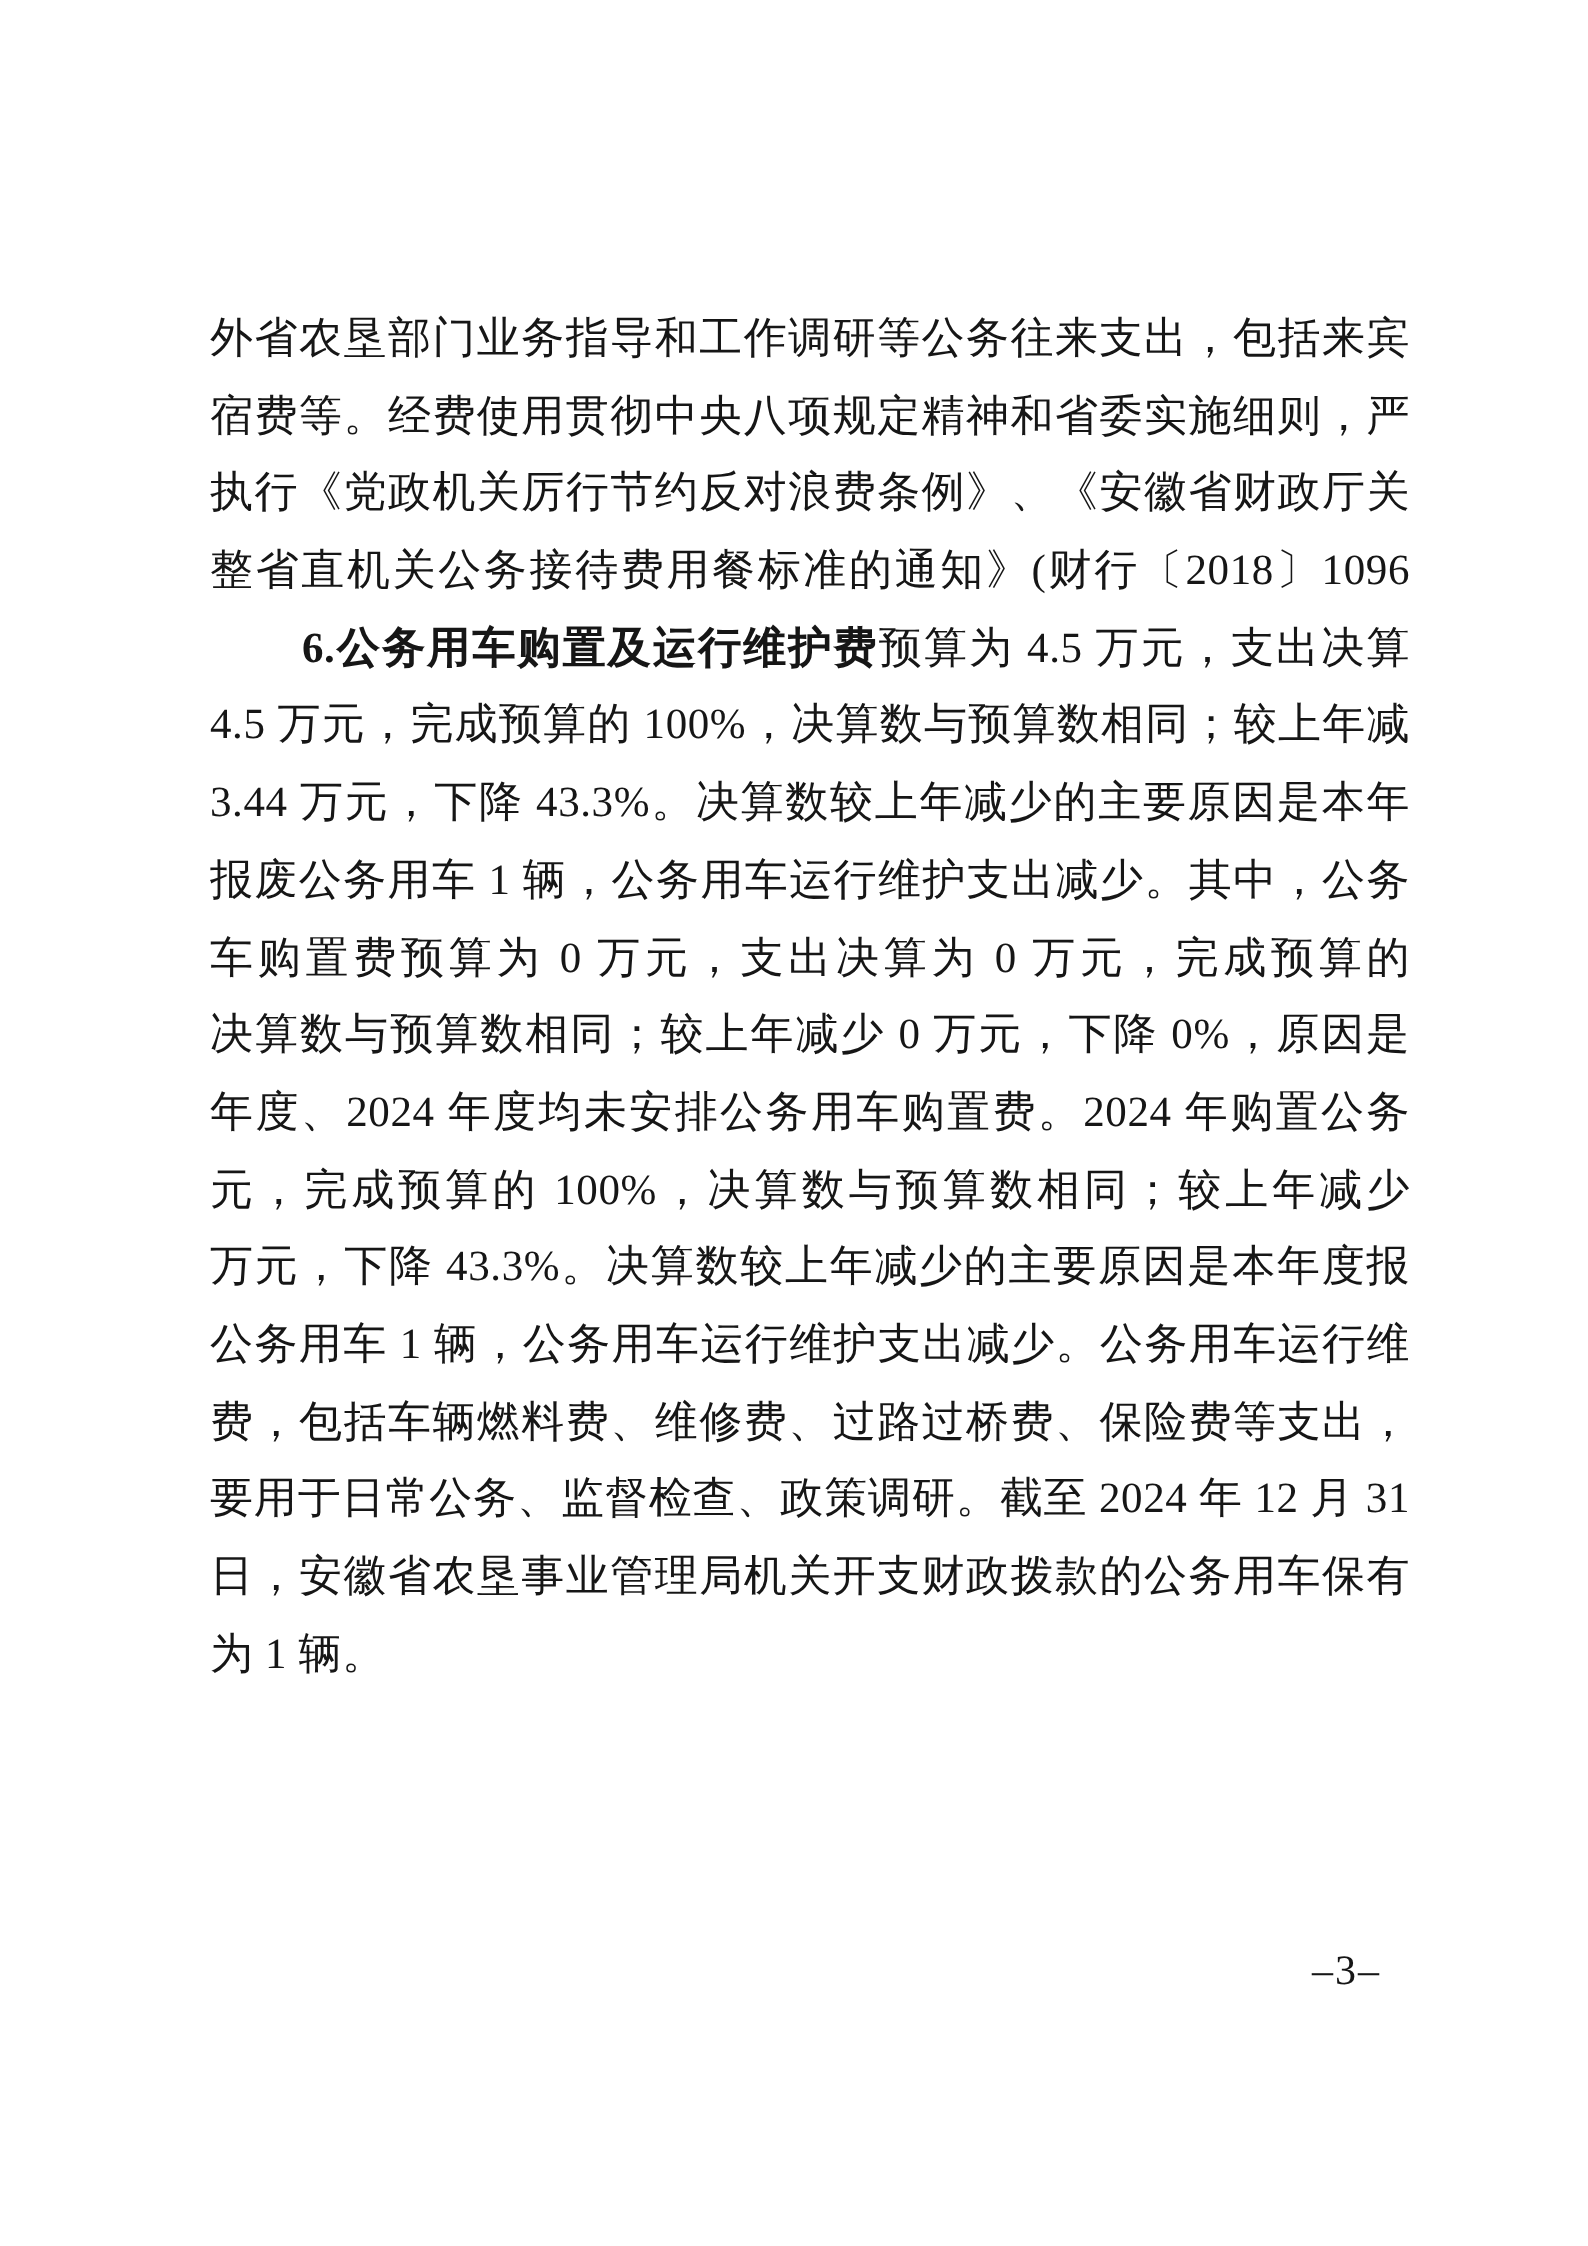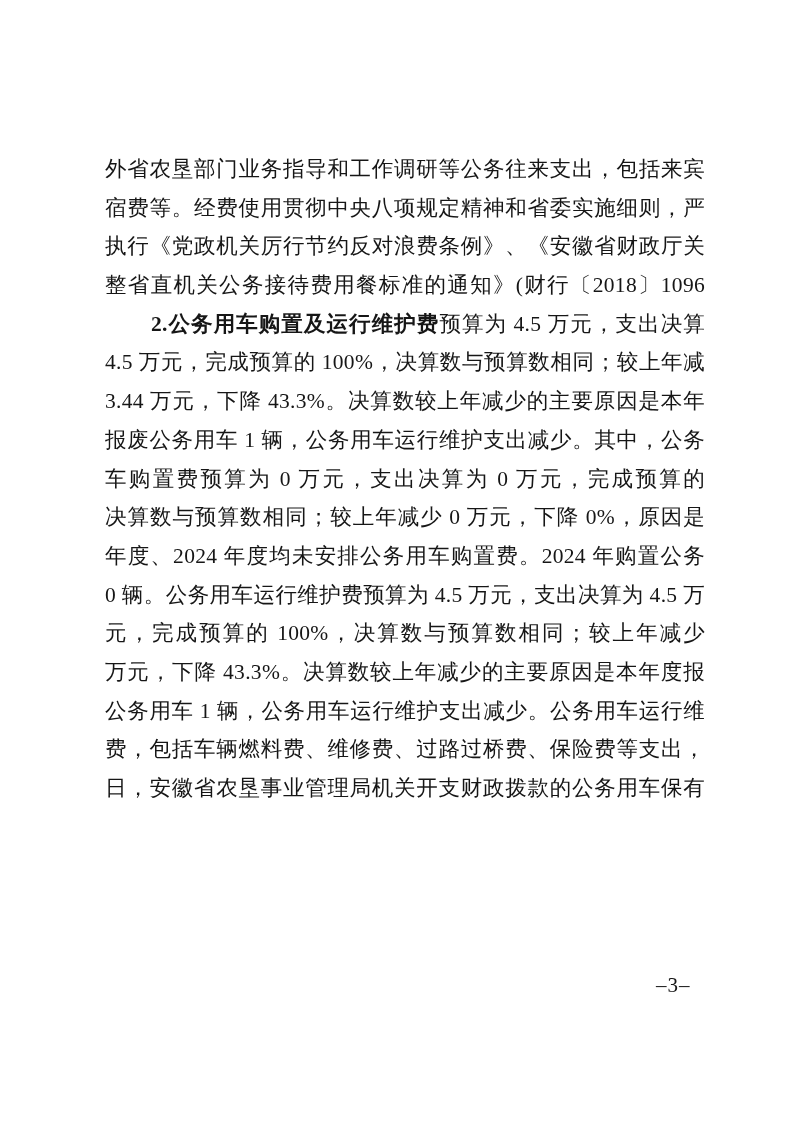--- a/index.html
+++ b/index.html
@@ -66,29 +66,30 @@
 
 <div class="page">
   <div class="textblock">
       <div class="paragraph">
         <div class="line">外省农垦部门业务指导和工作调研等公务往来支出，包括来宾食</div>
         <div class="line">宿费等。经费使用贯彻中央八项规定精神和省委实施细则，严格</div>
         <div class="line">执行《党政机关厉行节约反对浪费条例》、《安徽省财政厅关于调</div>
         <div class="line">整省直机关公务接待费用餐标准的通知》(财行〔2018〕1096 号)</div>
       </div>
       <div class="paragraph">
-        <div class="line line-indent"><span class="bold-lead">2.公务用车购置及运行维护费</span>预算为 4.5 万元，支出决算为</div>
+        <div class="line line-indent"><span class="bold-lead">6.公务用车购置及运行维护费</span>预算为 4.5 万元，支出决算为</div>
         <div class="line">4.5 万元，完成预算的 100%，决算数与预算数相同；较上年减少</div>
         <div class="line">3.44 万元，下降 43.3%。决算数较上年减少的主要原因是本年度</div>
         <div class="line">报废公务用车 1 辆，公务用车运行维护支出减少。其中，公务用</div>
         <div class="line">车购置费预算为 0 万元，支出决算为 0 万元，完成预算的 100%，</div>
         <div class="line">决算数与预算数相同；较上年减少 0 万元，下降 0%，原因是 2023</div>
         <div class="line">年度、2024 年度均未安排公务用车购置费。2024 年购置公务用车</div>
-        <div class="line">0 辆。公务用车运行维护费预算为 4.5 万元，支出决算为 4.5 万</div>
         <div class="line">元，完成预算的 100%，决算数与预算数相同；较上年减少 3.44</div>
         <div class="line">万元，下降 43.3%。决算数较上年减少的主要原因是本年度报废</div>
         <div class="line">公务用车 1 辆，公务用车运行维护支出减少。公务用车运行维护</div>
         <div class="line">费，包括车辆燃料费、维修费、过路过桥费、保险费等支出，主</div>
+        <div class="line">要用于日常公务、监督检查、政策调研。截至 2024 年 12 月 31</div>
         <div class="line">日，安徽省农垦事业管理局机关开支财政拨款的公务用车保有量</div>
+        <div class="line line-last">为 1 辆。</div>
       </div>
     </div>
   <div class="page-number">–3–</div>
 </div>
 
 </body></html>

